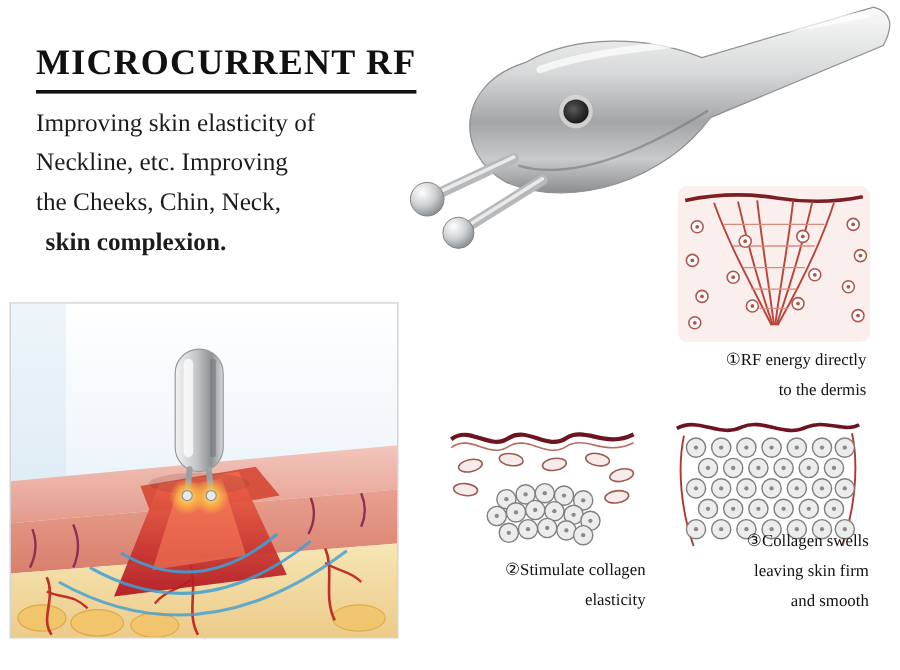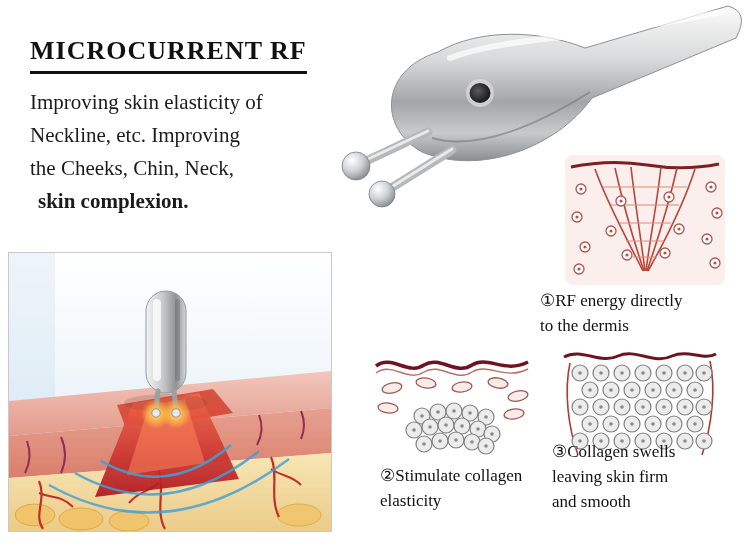--- a/index.html
+++ b/index.html
@@ -2,30 +2,30 @@
 <html><head>
 <meta charset="utf-8">
 <style>
   html,body{margin:0;padding:0;background:#ffffff;}
   .stage{
     position:relative;width:750px;height:558px;background:#ffffff;
     font-family:"Liberation Serif", serif;color:#111;overflow:hidden;
   }
   .title{
     position:absolute;left:30px;top:36px;
-    font-size:26px;font-weight:bold;letter-spacing:1px;
+    font-size:30px;font-weight:bold;letter-spacing:1px;
     border-bottom:3px solid #111;padding-bottom:5px;
   }
   .desc{position:absolute;left:30px;top:86px;font-size:21px;line-height:33px;color:#1b1b1b;}
   .desc span{display:block;}
   .desc span:nth-child(4){padding-left:8px;font-weight:bold;}
-  .caption{position:absolute;font-size:17px;line-height:25px;color:#111;text-align:left;}
+  .caption{position:absolute;font-size:14px;line-height:25px;color:#111;text-align:right;}
   .caption span{display:block;}
   #cap1{left:540px;top:288px;width:182px;}
-  #cap2{left:380px;top:463px;width:176px;}
+  #cap2{left:362px;top:463px;width:176px;}
   #cap3{left:552px;top:439px;width:172px;}
   .device{position:absolute;left:330px;top:0;}
   .skinbox{
     position:absolute;left:8px;top:252px;width:322px;height:278px;
     border:1px solid #c9c9c9;
   }
   .diag{position:absolute;}
   #diag1{left:565px;top:155px;}
   #diag2{left:372px;top:350px;}
   #diag3{left:560px;top:343px;}

